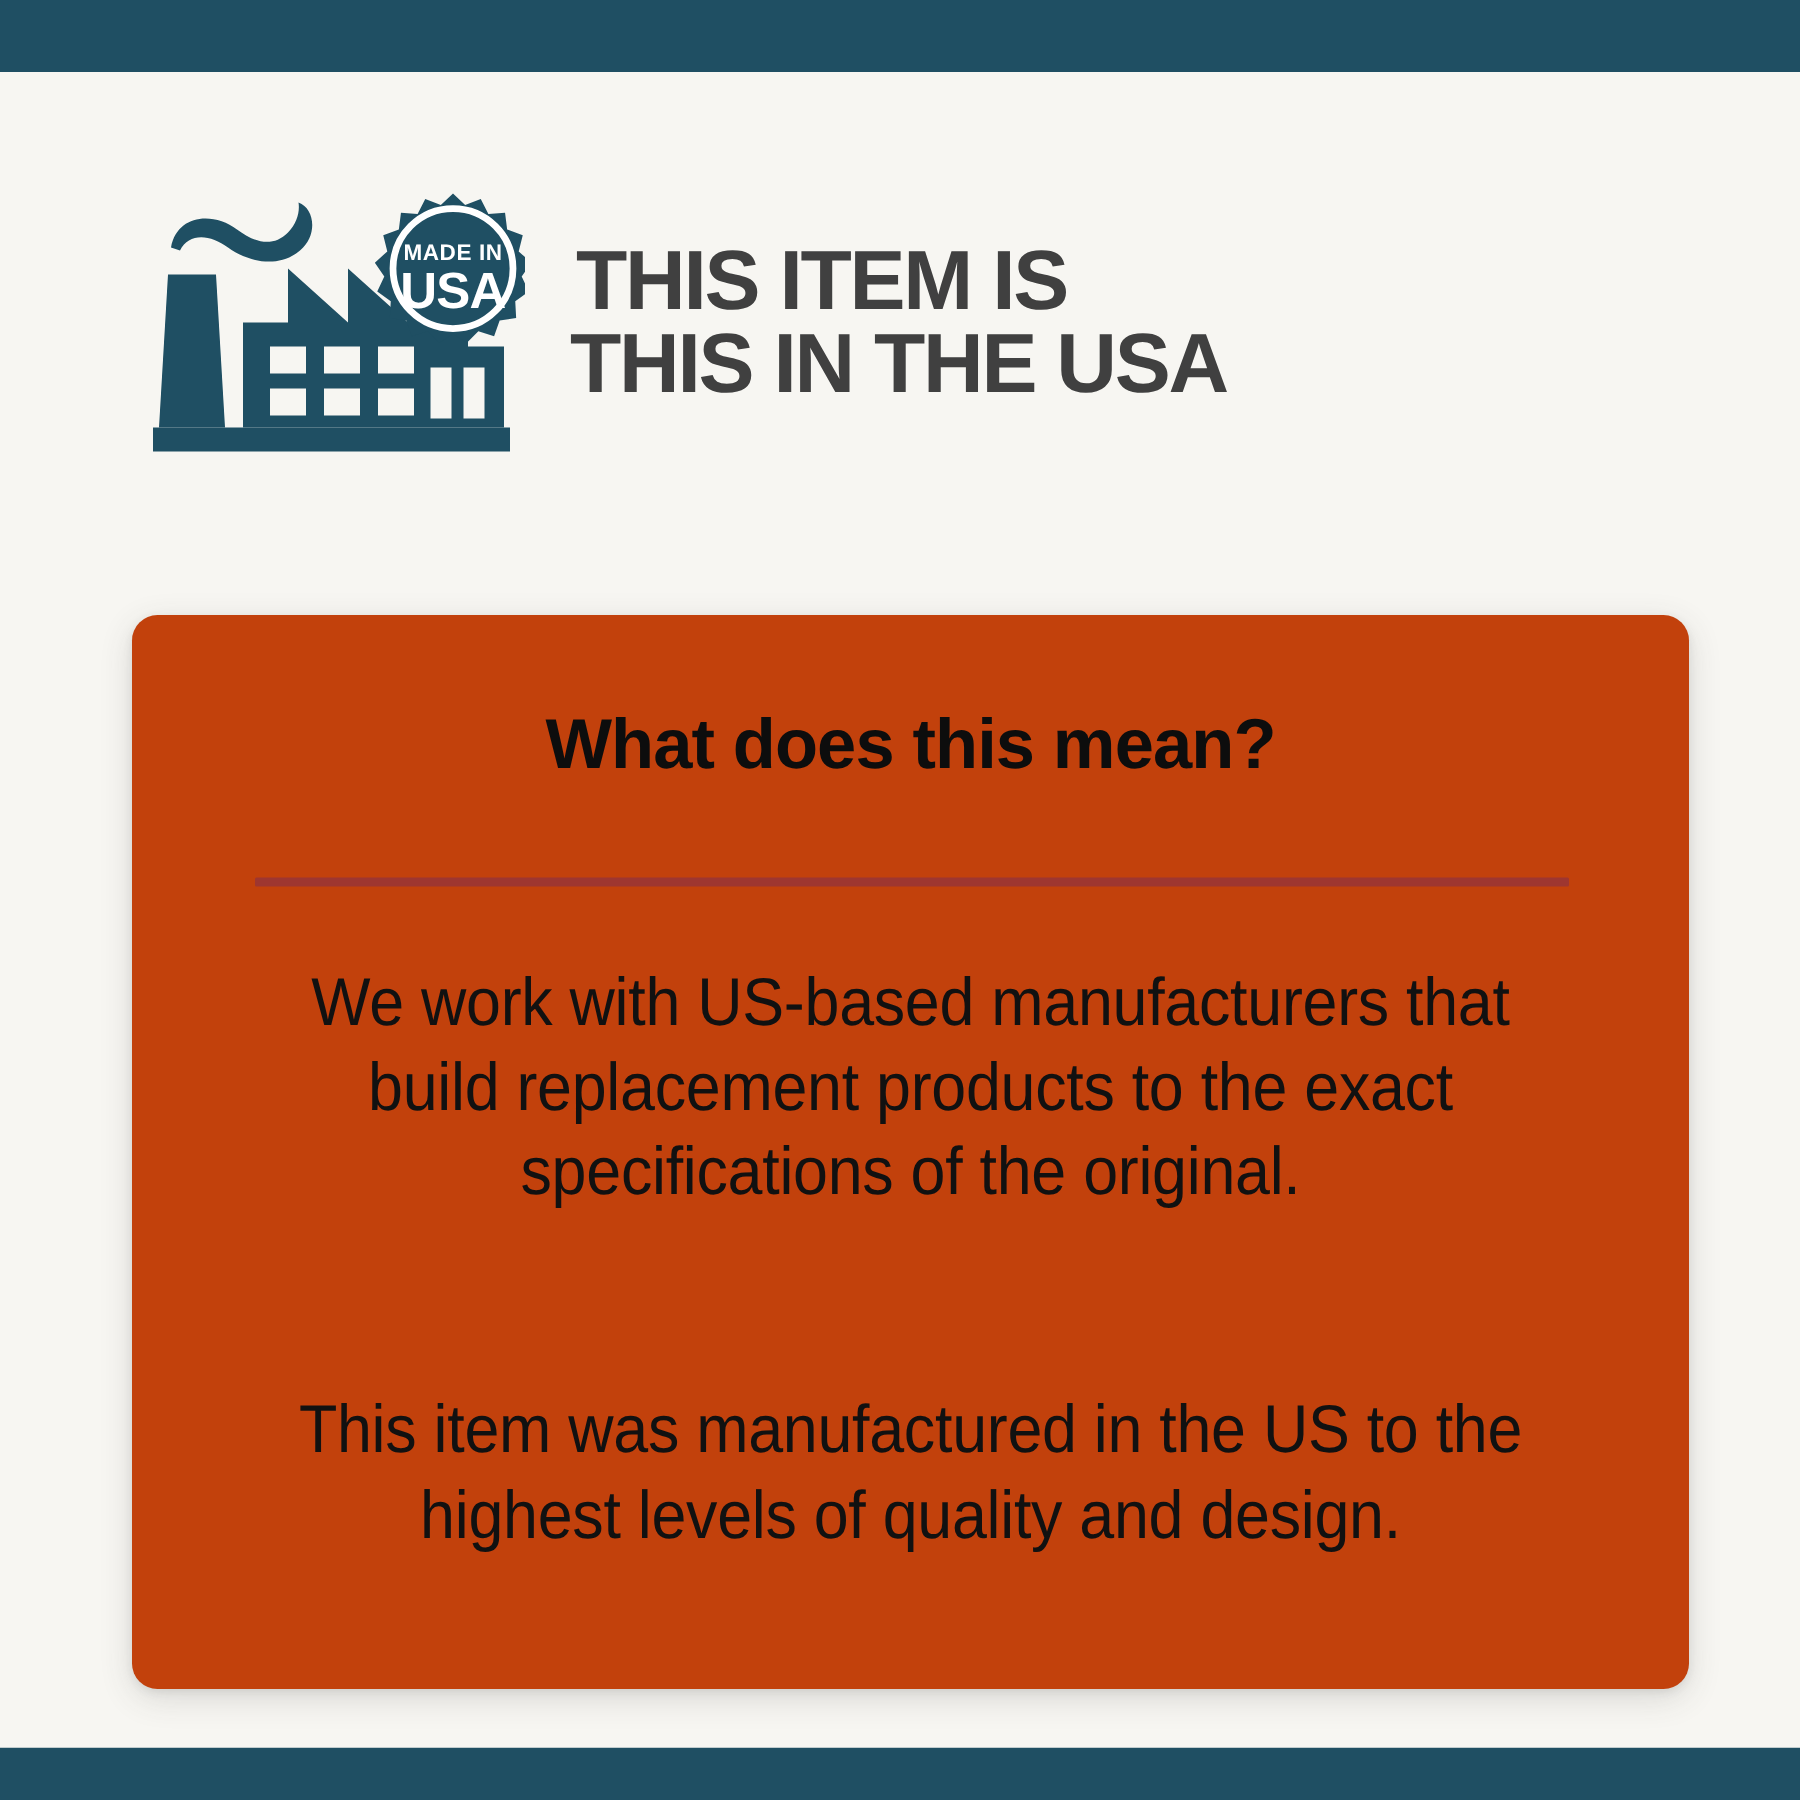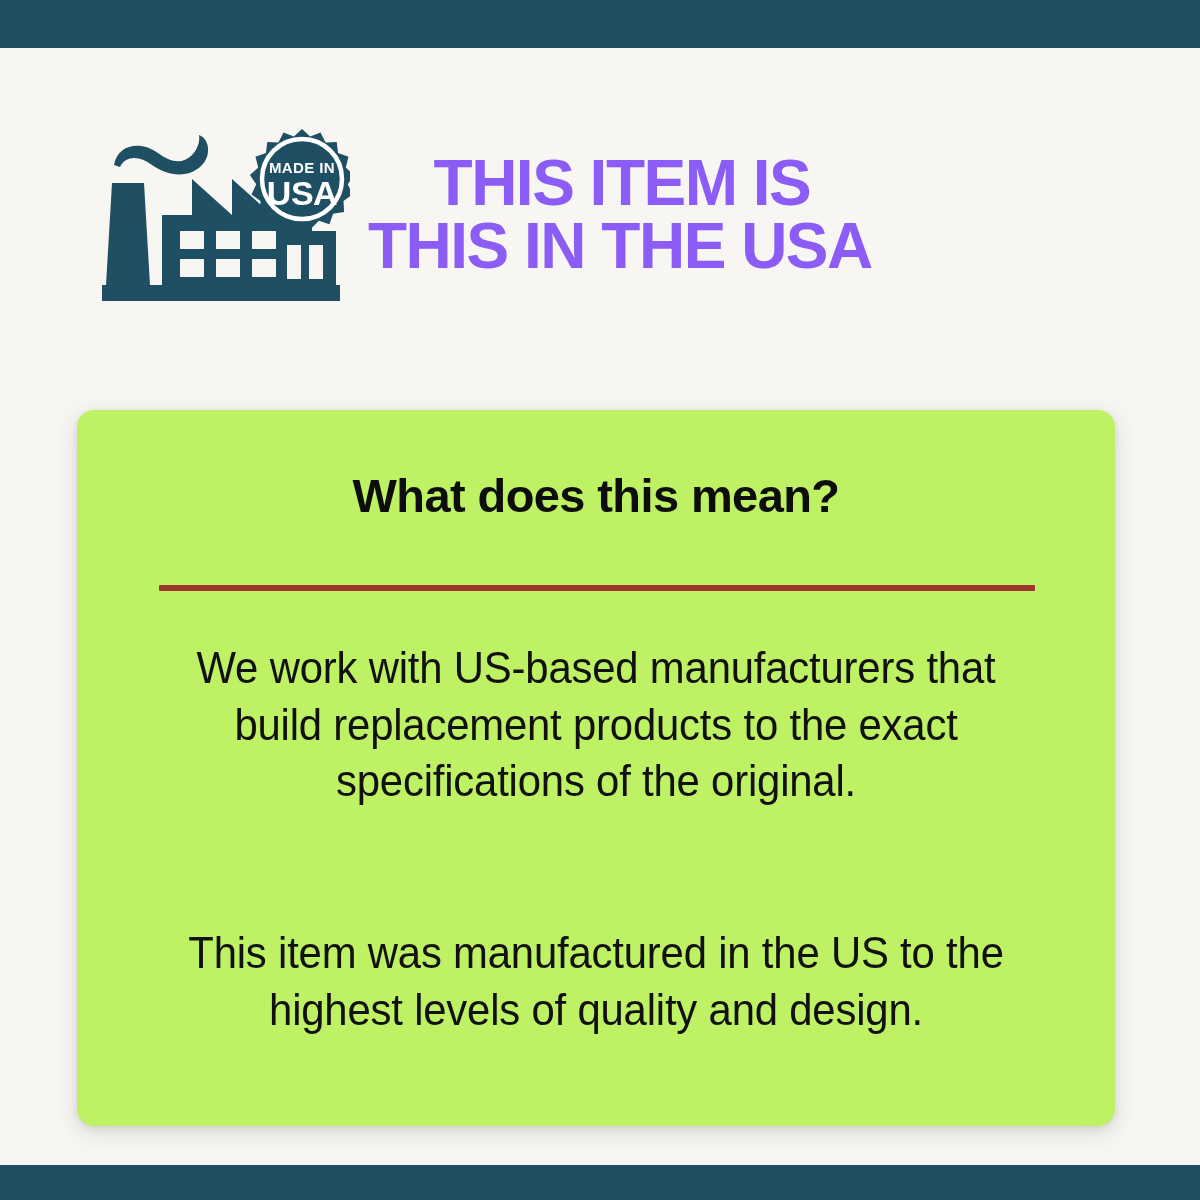--- a/index.html
+++ b/index.html
@@ -39,53 +39,54 @@
   
   .header {
     position: absolute;
     left: 0;
     top: 52px;
     width: 1200px;
     height: 230px;
     display: flex;
     align-items: center;
     justify-content: flex-start;
+    gap: 12px;
   }
   .logo-wrap {
     position: relative;
     width: 250px;
     height: 185px;
     margin-left: 100px;
     flex: 0 0 auto;
   }
   .logo-wrap svg { display: block; }
 
   .headline {
     margin-left: 18px;
-    color: #8b5cf6;
+    color: #404040;
     font-family: "Liberation Sans", sans-serif;
     font-weight: bold;
-    font-size: 64px;
+    font-size: 56px;
     line-height: 0.98;
     letter-spacing: -1.5px;
-    text-align: center;
+    text-align: left;
     transform: scaleX(1.0);
   }
   .headline .l1,
   .headline .l2 { display: block; white-space: nowrap; }
   .headline .l1 { padding-left: 4px; }
 
   
   .card {
     position: absolute;
-    left: 77px;
+    left: 88px;
     top: 362px;
     width: 1038px;
     height: 716px;
-    background: #bef264;
+    background: #c2410c;
     border-radius: 17px;
     box-shadow: 0 6px 22px rgba(60, 60, 60, 0.16),
                 0 2px 6px rgba(60, 60, 60, 0.10);
   }
 
   .card-title {
     position: absolute;
     left: 0;
     top: 58px;
     width: 1038px;

